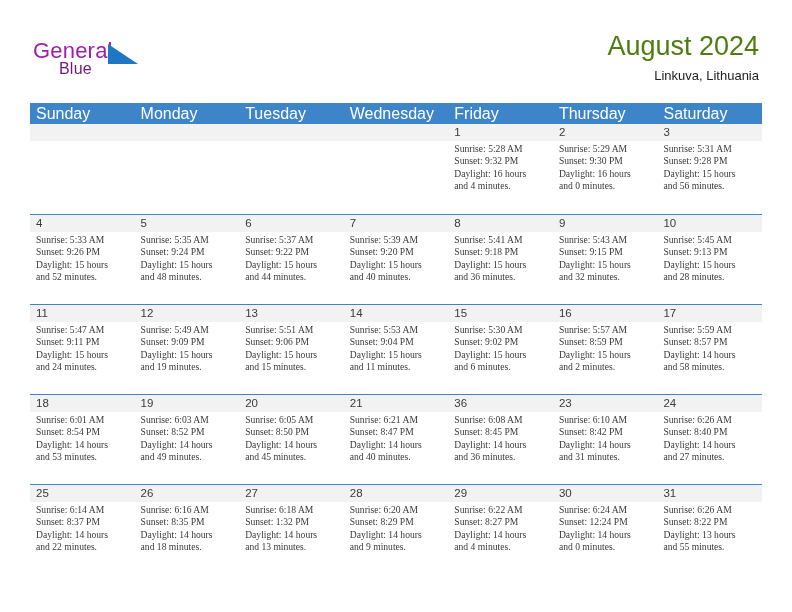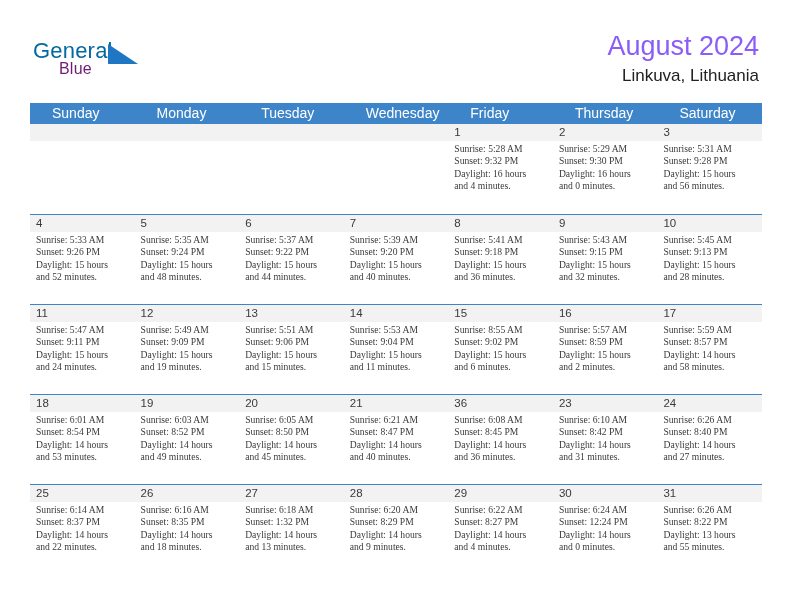--- a/index.html
+++ b/index.html
@@ -35,21 +35,21 @@
     top: 38px;
     width: 180px;
     height: 50px;
   }
   .brand-general {
     position: absolute;
     left: 0;
     top: 0;
     font-size: 22px;
     letter-spacing: 0.2px;
-    color: #0369a1;
+    color: #a21caf;
     font-family: "Liberation Sans", sans-serif;
   }
   .brand-blue {
     position: absolute;
     left: 26px;
     top: 22px;
     font-size: 16px;
     letter-spacing: 0.2px;
     color: #701a75;
     font-family: "Liberation Sans", sans-serif;
@@ -65,26 +65,26 @@
   }
 
   .title-block {
     position: absolute;
     right: 33px;
     top: 30px;
     text-align: right;
   }
   .cal-title {
     font-size: 27px;
-    color: #8b5cf6;
+    color: #4d7c0f;
     line-height: 32px;
     white-space: nowrap;
   }
   .cal-subtitle {
-    font-size: 17px;
+    font-size: 13px;
     color: #222222;
     line-height: 20px;
     margin-top: 4px;
     white-space: nowrap;
   }
 
   
   .calendar {
     position: absolute;
     left: 30px;
@@ -92,23 +92,23 @@
     width: 732px;
   }
   .weekday-row {
     display: flex;
     background: #3d85c8;
     height: 21px;
   }
   .weekday {
     flex: 1 1 0;
     color: #ffffff;
-    font-size: 14px;
+    font-size: 16px;
     line-height: 21px;
-    padding-left: 22px;
+    padding-left: 6px;
     box-sizing: border-box;
     overflow: hidden;
     white-space: nowrap;
   }
 
   .week-row {
     position: relative;
     display: flex;
     height: 90px;
     border-top: 1px solid #3d85c8;
@@ -341,21 +341,21 @@
           <div>Sunrise: 5:53 AM</div>
           <div>Sunset: 9:04 PM</div>
           <div>Daylight: 15 hours</div>
           <div>and 11 minutes.</div>
         </div>
       </div>
       <div class="day-cell">
         <div class="day-shade"></div>
         <div class="day-num">15</div>
         <div class="day-info">
-          <div>Sunrise: 8:55 AM</div>
+          <div>Sunrise: 5:30 AM</div>
           <div>Sunset: 9:02 PM</div>
           <div>Daylight: 15 hours</div>
           <div>and 6 minutes.</div>
         </div>
       </div>
       <div class="day-cell">
         <div class="day-shade"></div>
         <div class="day-num">16</div>
         <div class="day-info">
           <div>Sunrise: 5:57 AM</div>

